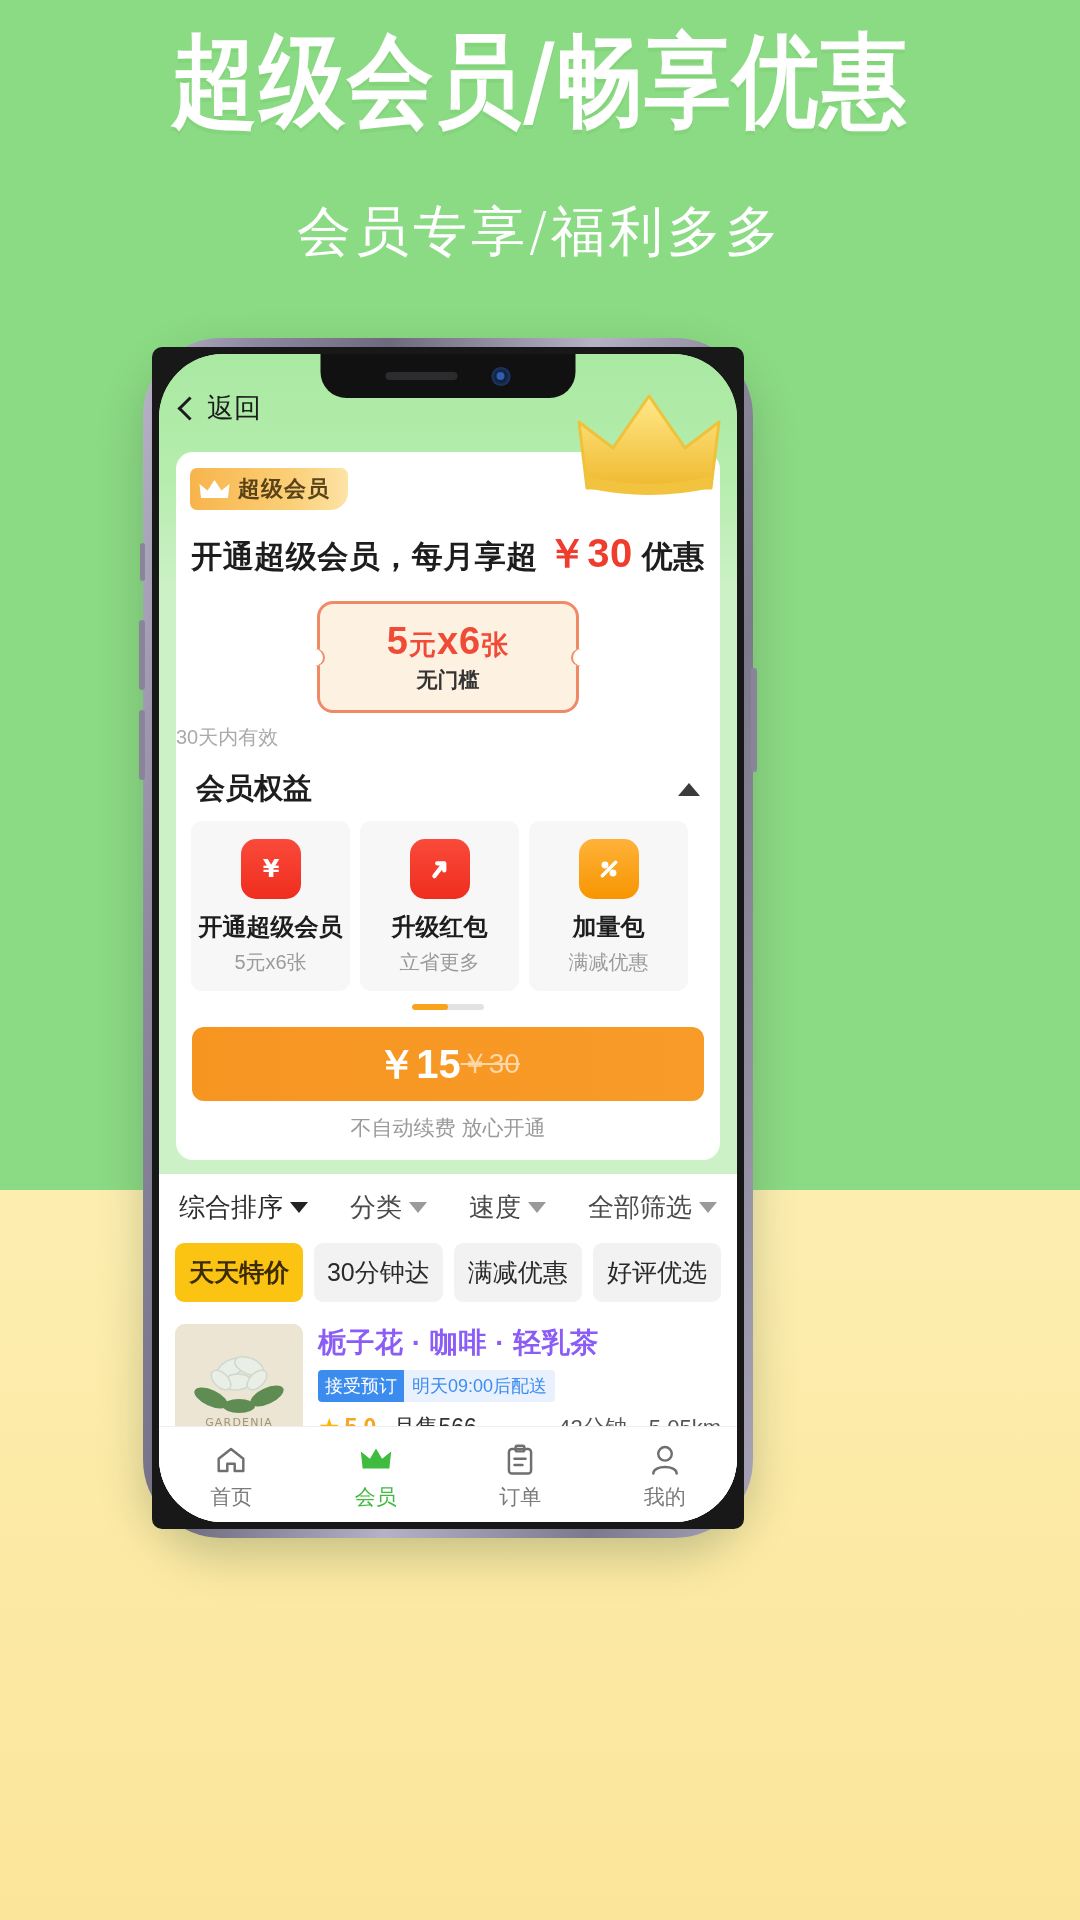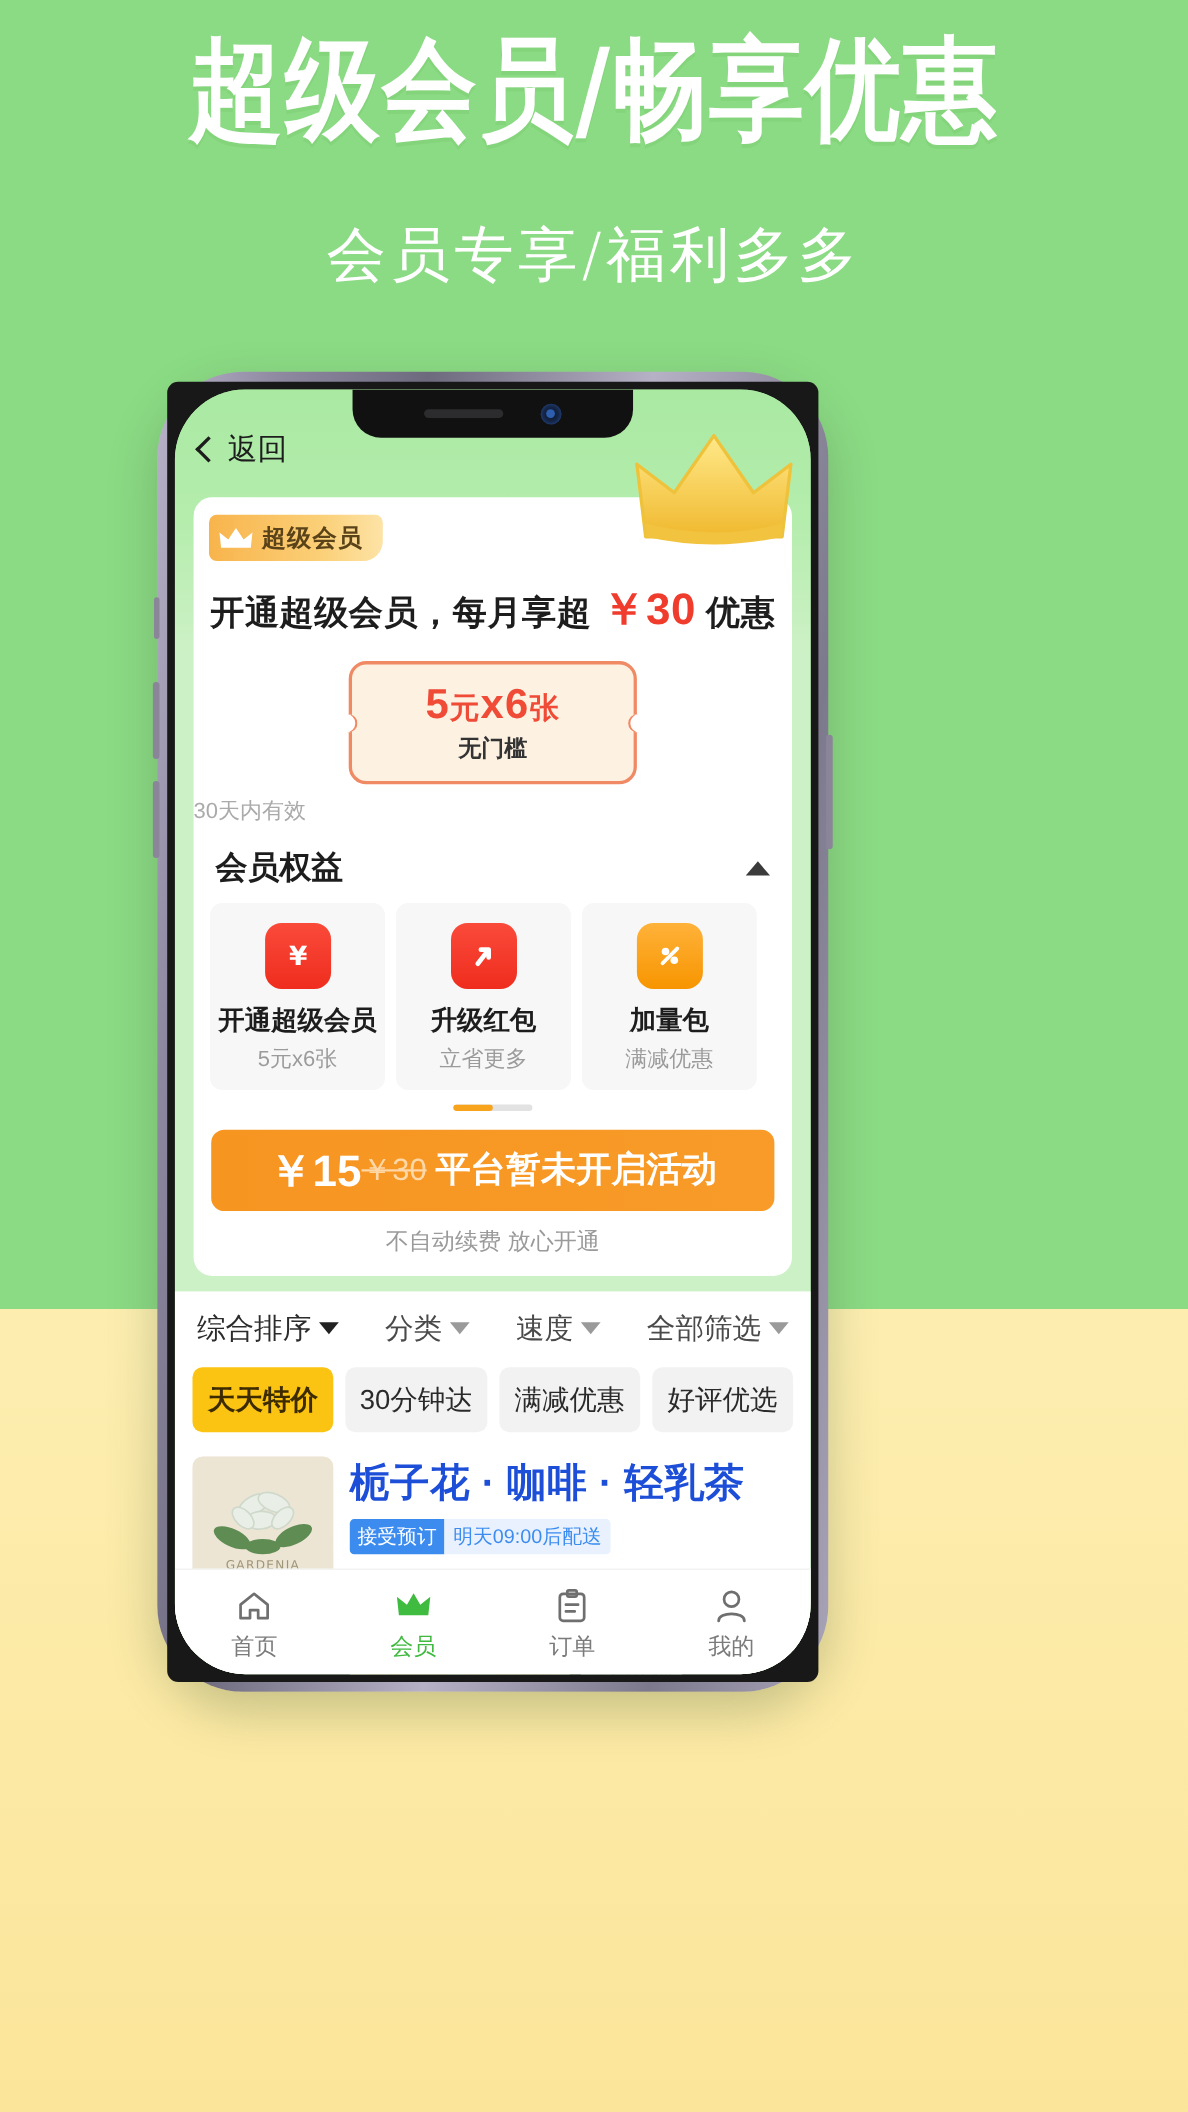--- a/index.html
+++ b/index.html
@@ -142,21 +142,21 @@
   }
   .chip.active{ background:#fbc312; color:#3d2b00; font-weight:bold;}
 
   .shop{ display:flex; padding:6px 16px 0 16px; gap:15px;}
   .shop-img{
     width:128px;height:128px;border-radius:10px;flex:0 0 128px;
     background:linear-gradient(160deg,#efe7d6,#e2dccb);
     position:relative; overflow:hidden; display:flex;align-items:center;justify-content:center;
   }
   .shop-info{ flex:1; min-width:0;}
-  .shop-name{ font-size:36px; font-weight:bold; color:#1d4ed8; letter-spacing:.5px;}
+  .shop-name{ font-size:28px; font-weight:bold; color:#8b5cf6; letter-spacing:.5px;}
   .tag-row{ display:flex; align-items:center; gap:0; margin-top:8px;}
   .tag-blue{ background:#3c8cf0;color:#fff;font-size:18px;padding:4px 7px;border-radius:4px 0 0 4px;}
   .tag-blue-l{ background:#e8f1fd;color:#3c8cf0;font-size:18px;padding:4px 8px;border-radius:0 4px 4px 0;}
   .meta-row{ display:flex; align-items:center; margin-top:10px; font-size:23px; color:#333;}
   .star{ color:#ffb400; font-size:25px; margin-right:4px;}
   .rating{ font-weight:bold; color:#f5a623; margin-right:16px;}
   .sold{ color:#333; }
   .meta-right{ margin-left:auto; color:#555; font-size:22px;}
   .meta-right span{ margin-left:16px;}
   .deliv-row{ display:flex; align-items:center; margin-top:9px; font-size:23px; color:#333;}
@@ -288,21 +288,20 @@
 
           <div class="dots">
             <div class="track">
               <div class="thumb"></div>
             </div>
           </div>
 
           <div class="cta">
             <span class="cta-price">￥15</span>
             <span class="cta-old">￥30</span>
-            <span class="cta-text">平台暂未开启活动</span>
           </div>
           <div class="cta-note">不自动续费 放心开通</div>
         </div>
 
         <div class="list-area">
           <div class="sortbar">
             <div class="sort-item">
               <span>综合排序</span>
               <span class="tri"></span>
             </div>

